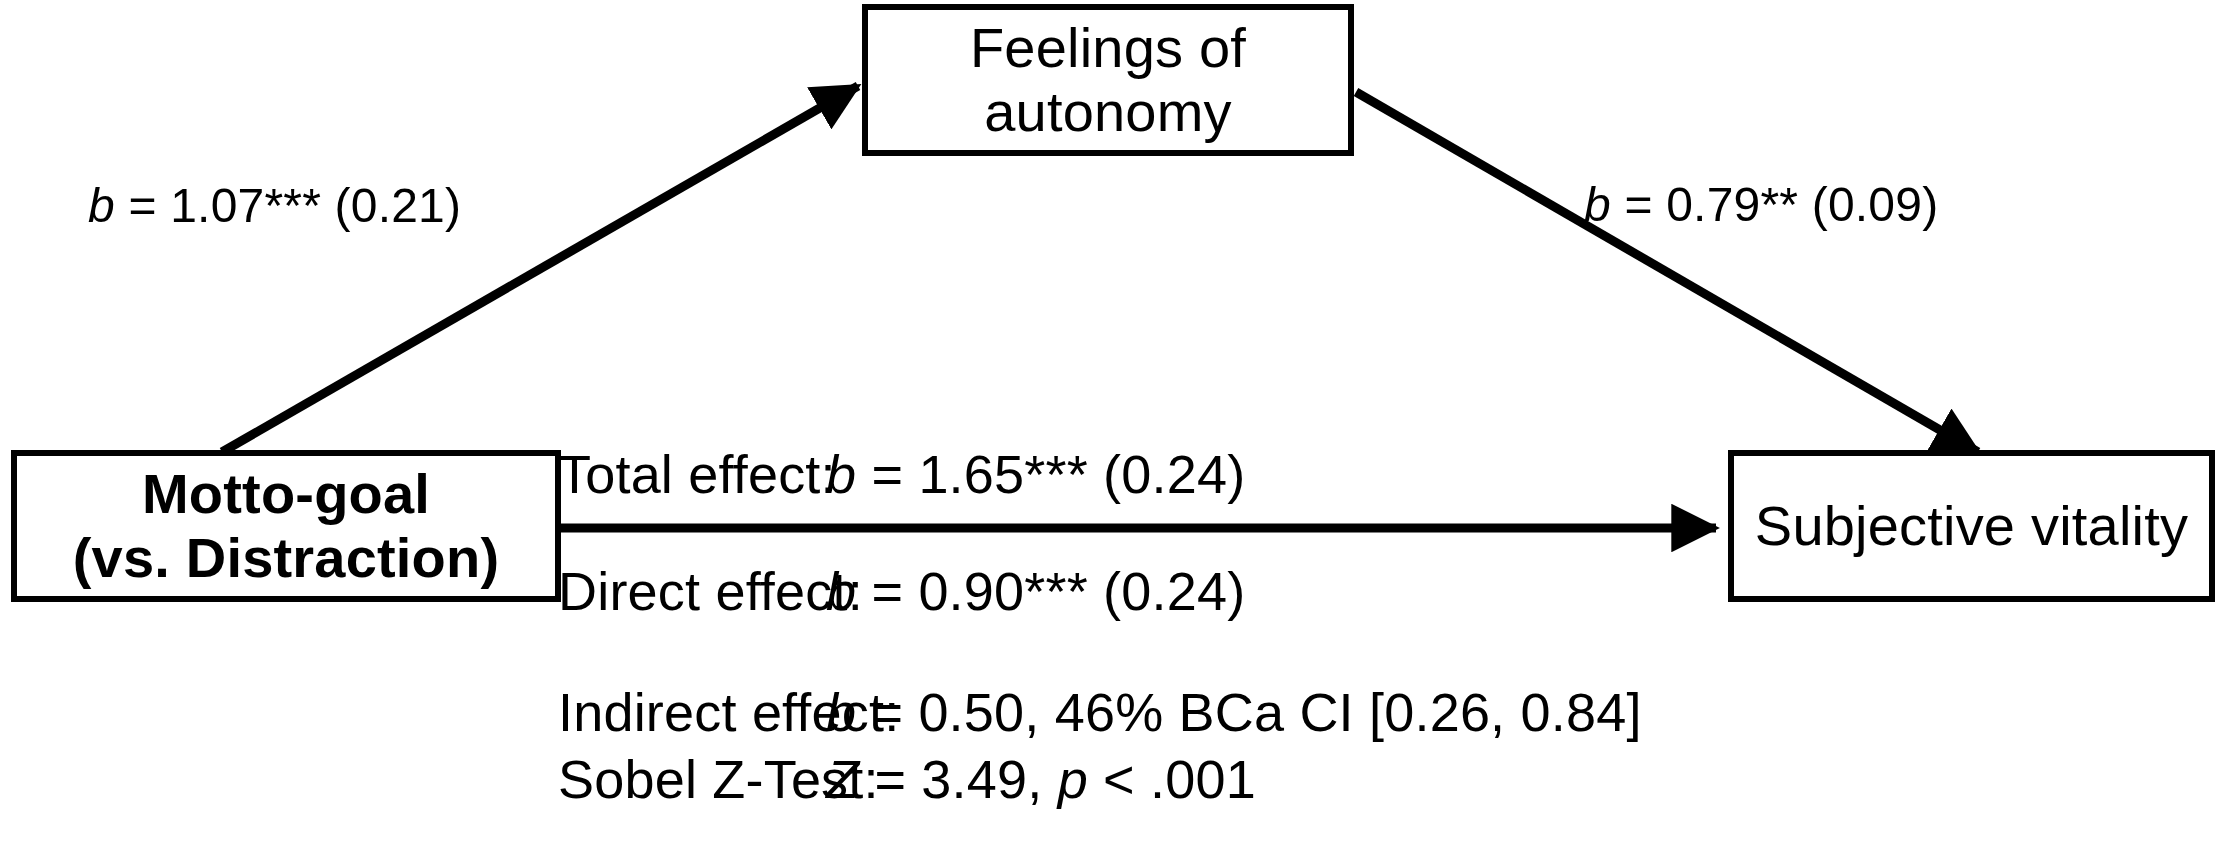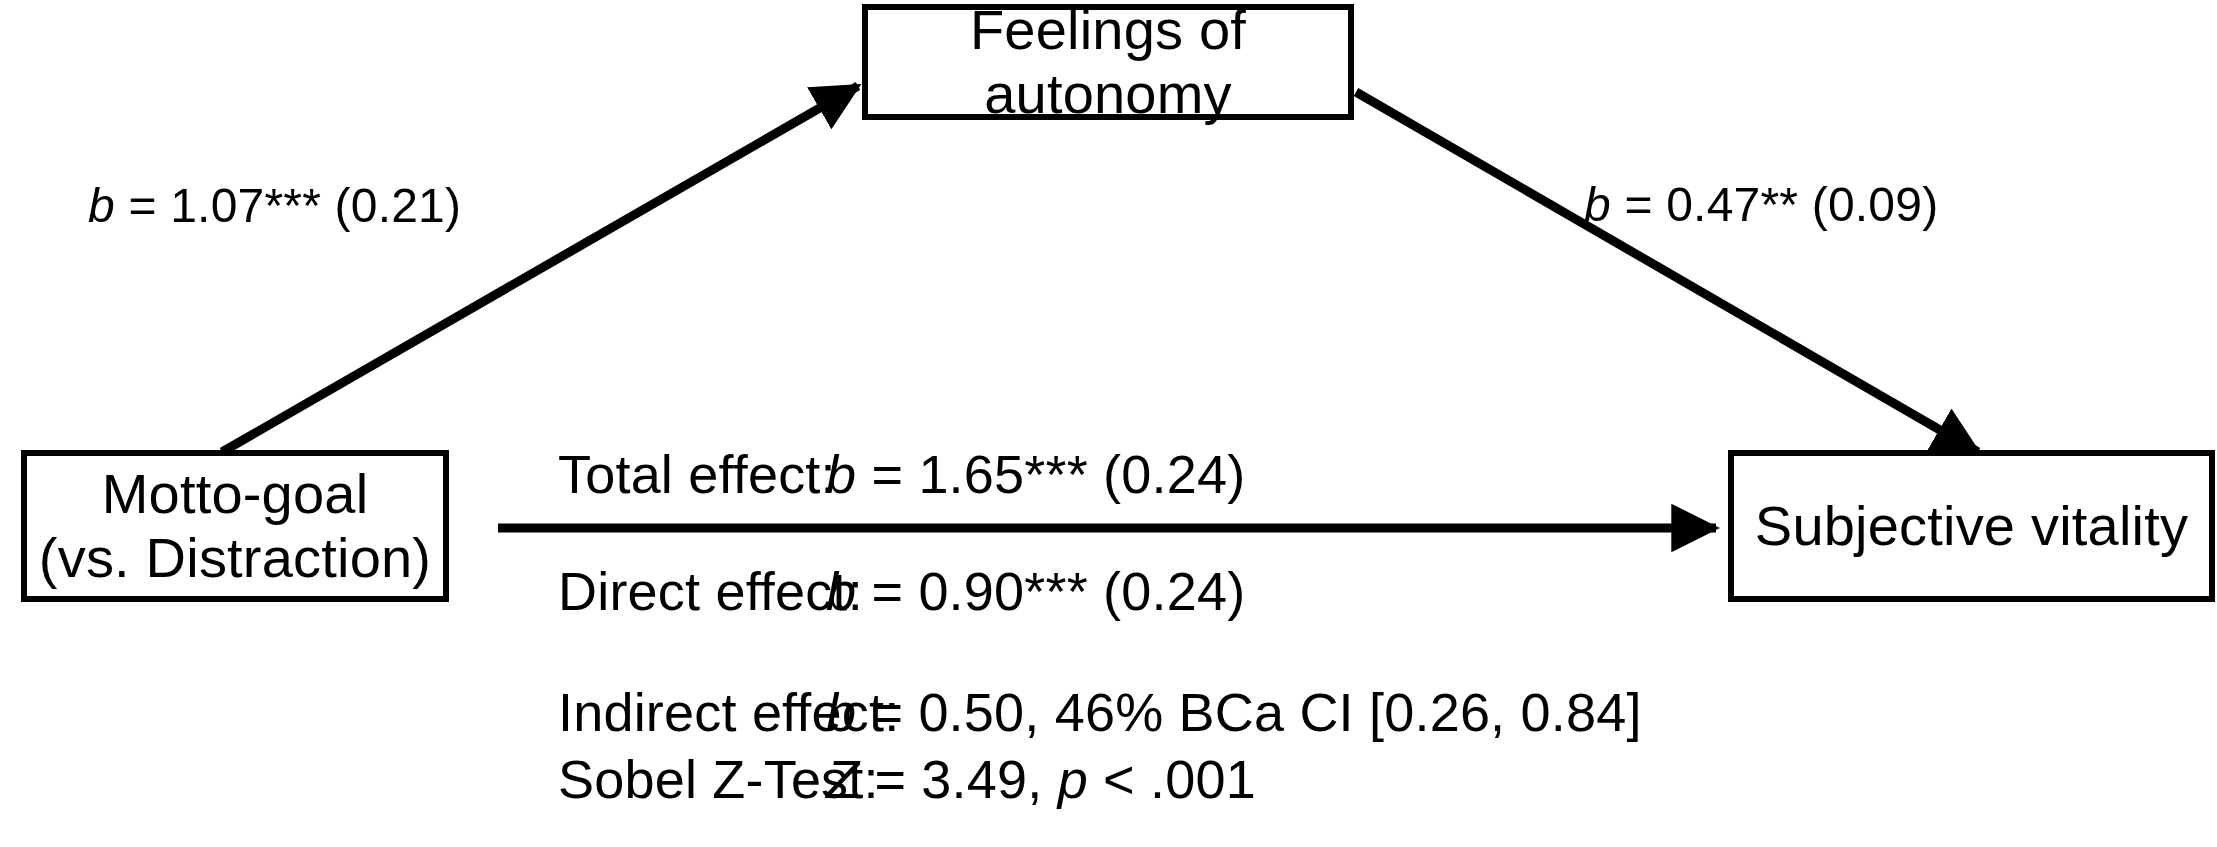--- a/index.html
+++ b/index.html
@@ -39,27 +39,28 @@
     text-align: center;
     line-height: 1.14;
     font-size: 56px;
     letter-spacing: 0.2px;
     z-index: 3;
   }
   #node-mediator {
     left: 862px;
     top: 4px;
     width: 492px;
-    height: 116px;
+    height: 152px;
   }
   #node-predictor {
-    left: 21px;
+    left: 11px;
     top: 450px;
-    width: 428px;
+    width: 550px;
     height: 152px;
+    font-weight: bold;
   }
   #node-outcome {
     left: 1720px;
     top: 450px;
     width: 487px;
     height: 152px;
     margin-left: 8px;
   }
   .node-line {
     display: block;
@@ -142,21 +143,21 @@
 
   <div class="node-box" id="node-outcome">
     <span class="node-line">Subjective vitality</span>
   </div>
 
   <div class="edge-label" id="label-a-path">
     <span class="it">b</span><span> = 1.07*** (0.21)</span>
   </div>
 
   <div class="edge-label" id="label-b-path">
-    <span class="it">b</span><span> = 0.47** (0.09)</span>
+    <span class="it">b</span><span> = 0.79** (0.09)</span>
   </div>
 
   <div class="stat-row" id="row-total">
     <span class="stat-key">Total effect:</span><span class="it">b</span><span> = 1.65*** (0.24)</span>
   </div>
 
   <div class="stat-row" id="row-direct">
     <span class="stat-key">Direct effect:</span><span class="it">b</span><span> = 0.90*** (0.24)</span>
   </div>
 

